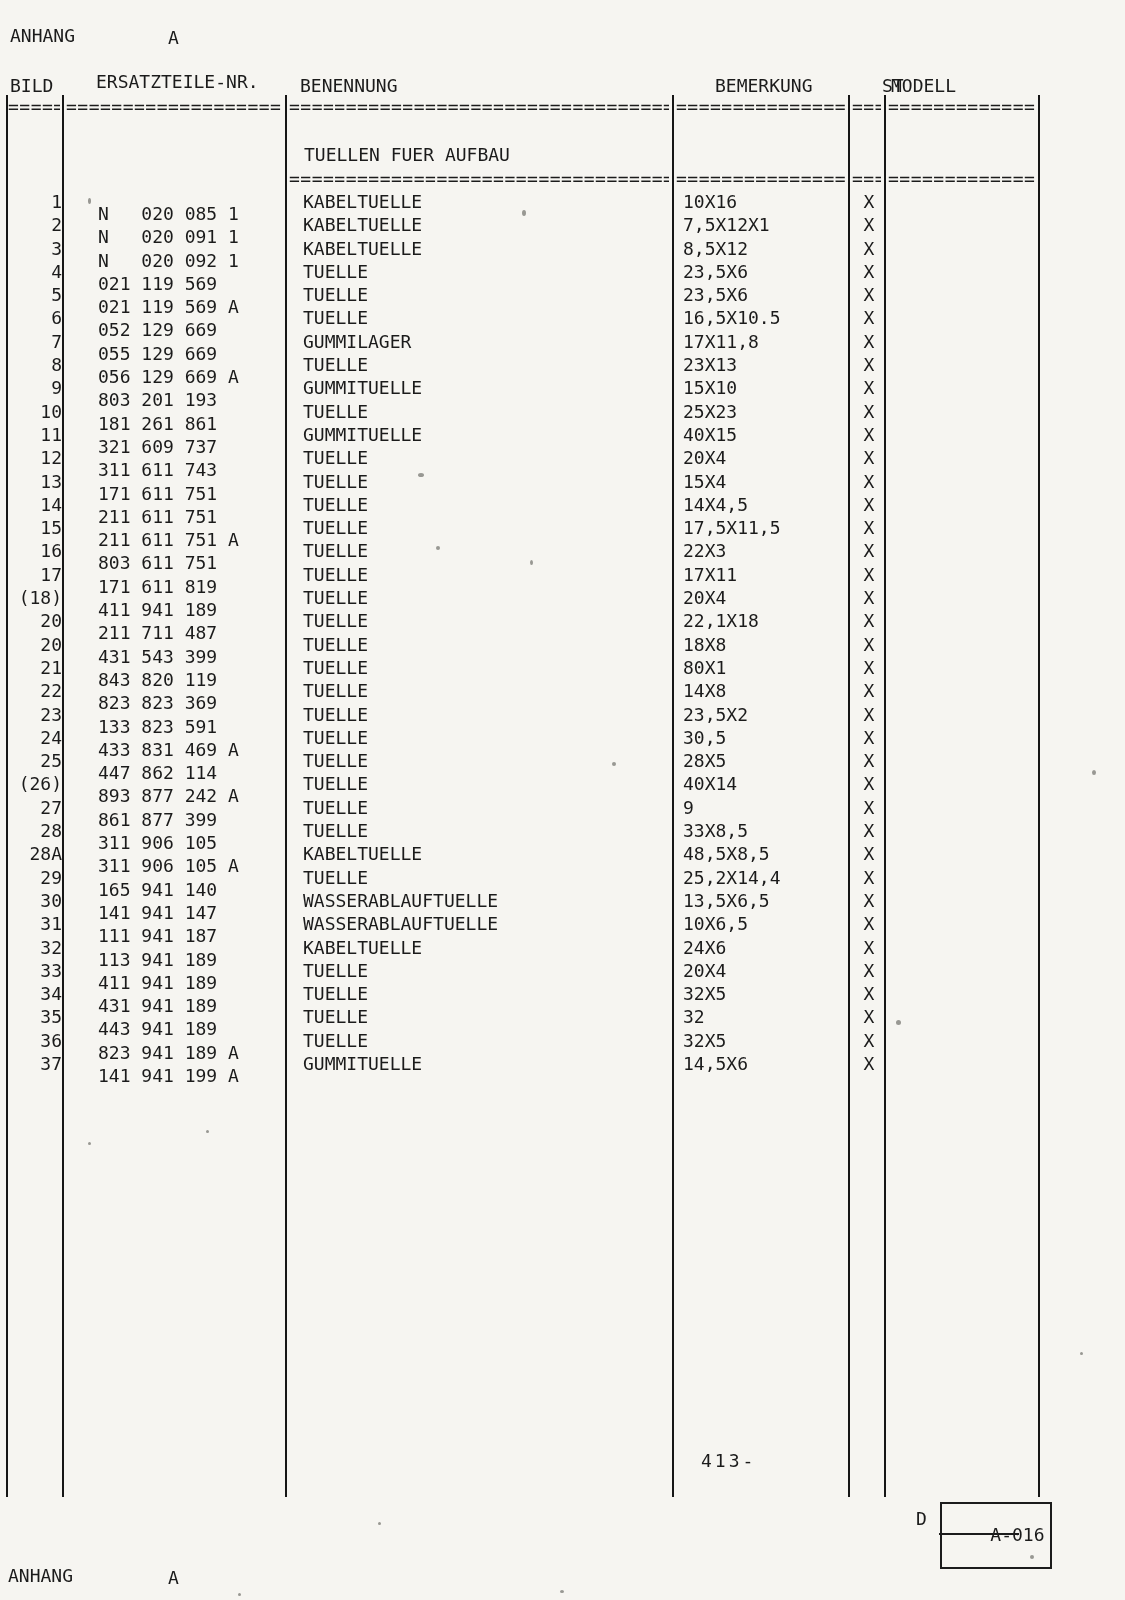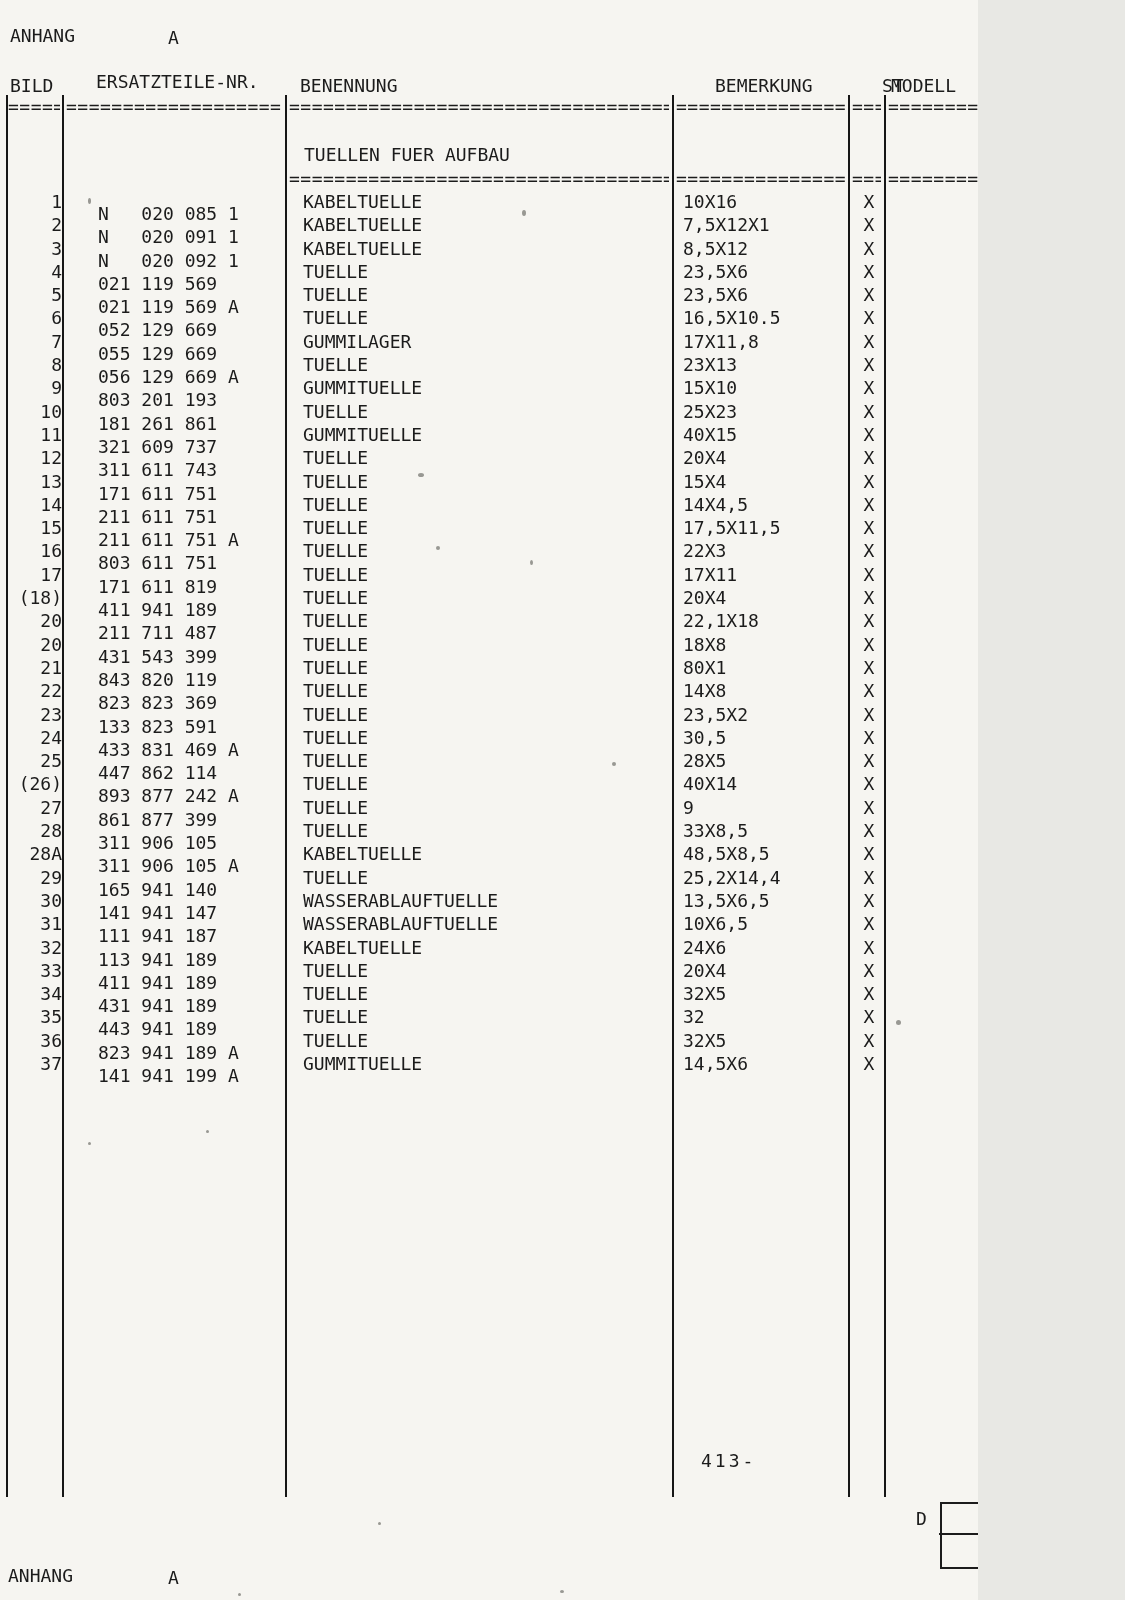--- a/index.html
+++ b/index.html
@@ -1,18 +1,18 @@
 <!DOCTYPE html>
 <html><head>
 <meta charset="utf-8">
 <style>
   html,body{margin:0;padding:0;background:#e8e8e4;}
   .page{
     position:relative;
-    width:978px;height:1600px;
+    width:1125px;height:1600px;
     background:#f6f5f1;
     font-family:"DejaVu Sans Mono", monospace;
     font-size:18px;
     color:#1b1b1b;
     overflow:hidden;
   }
   .txt{position:absolute;white-space:pre;line-height:20px;}
   .vline{position:absolute;width:2px;top:95px;height:1402px;background:#161616;}
   .rule{position:absolute;overflow:hidden;white-space:nowrap;height:22px;line-height:20px;letter-spacing:0.5px;}
   .rows{position:absolute;left:6px;top:190px;width:1060px;}

